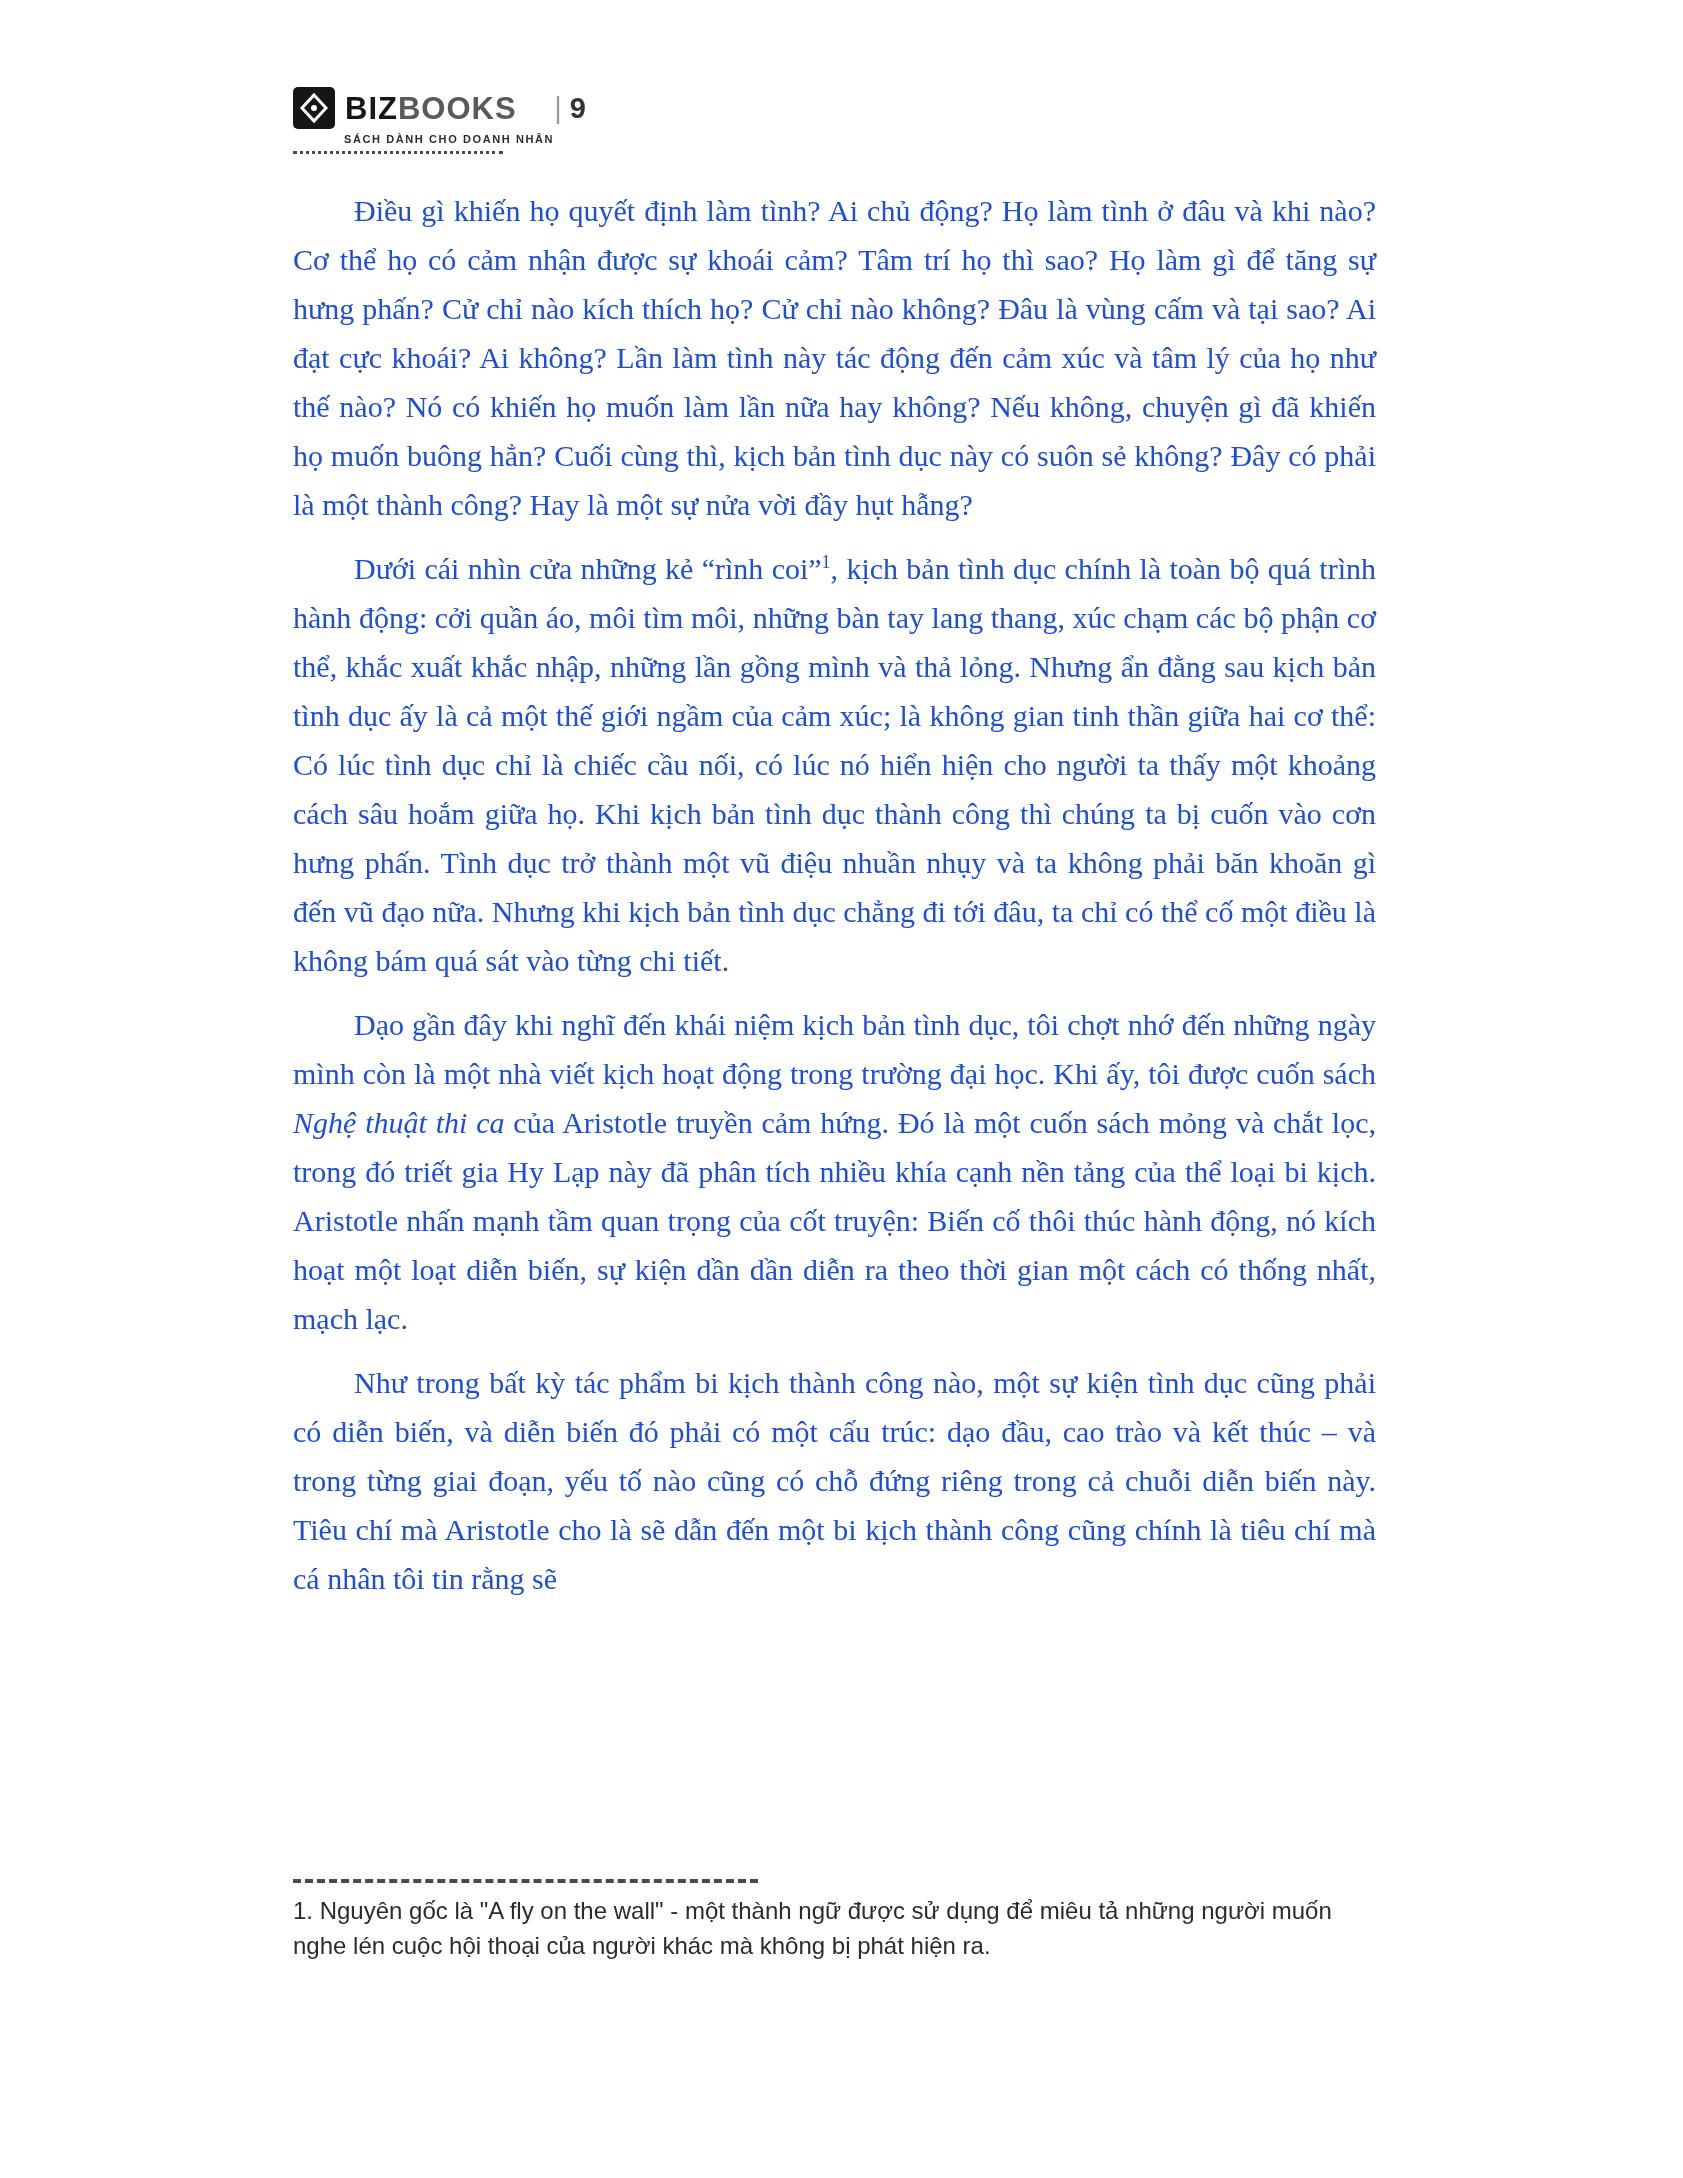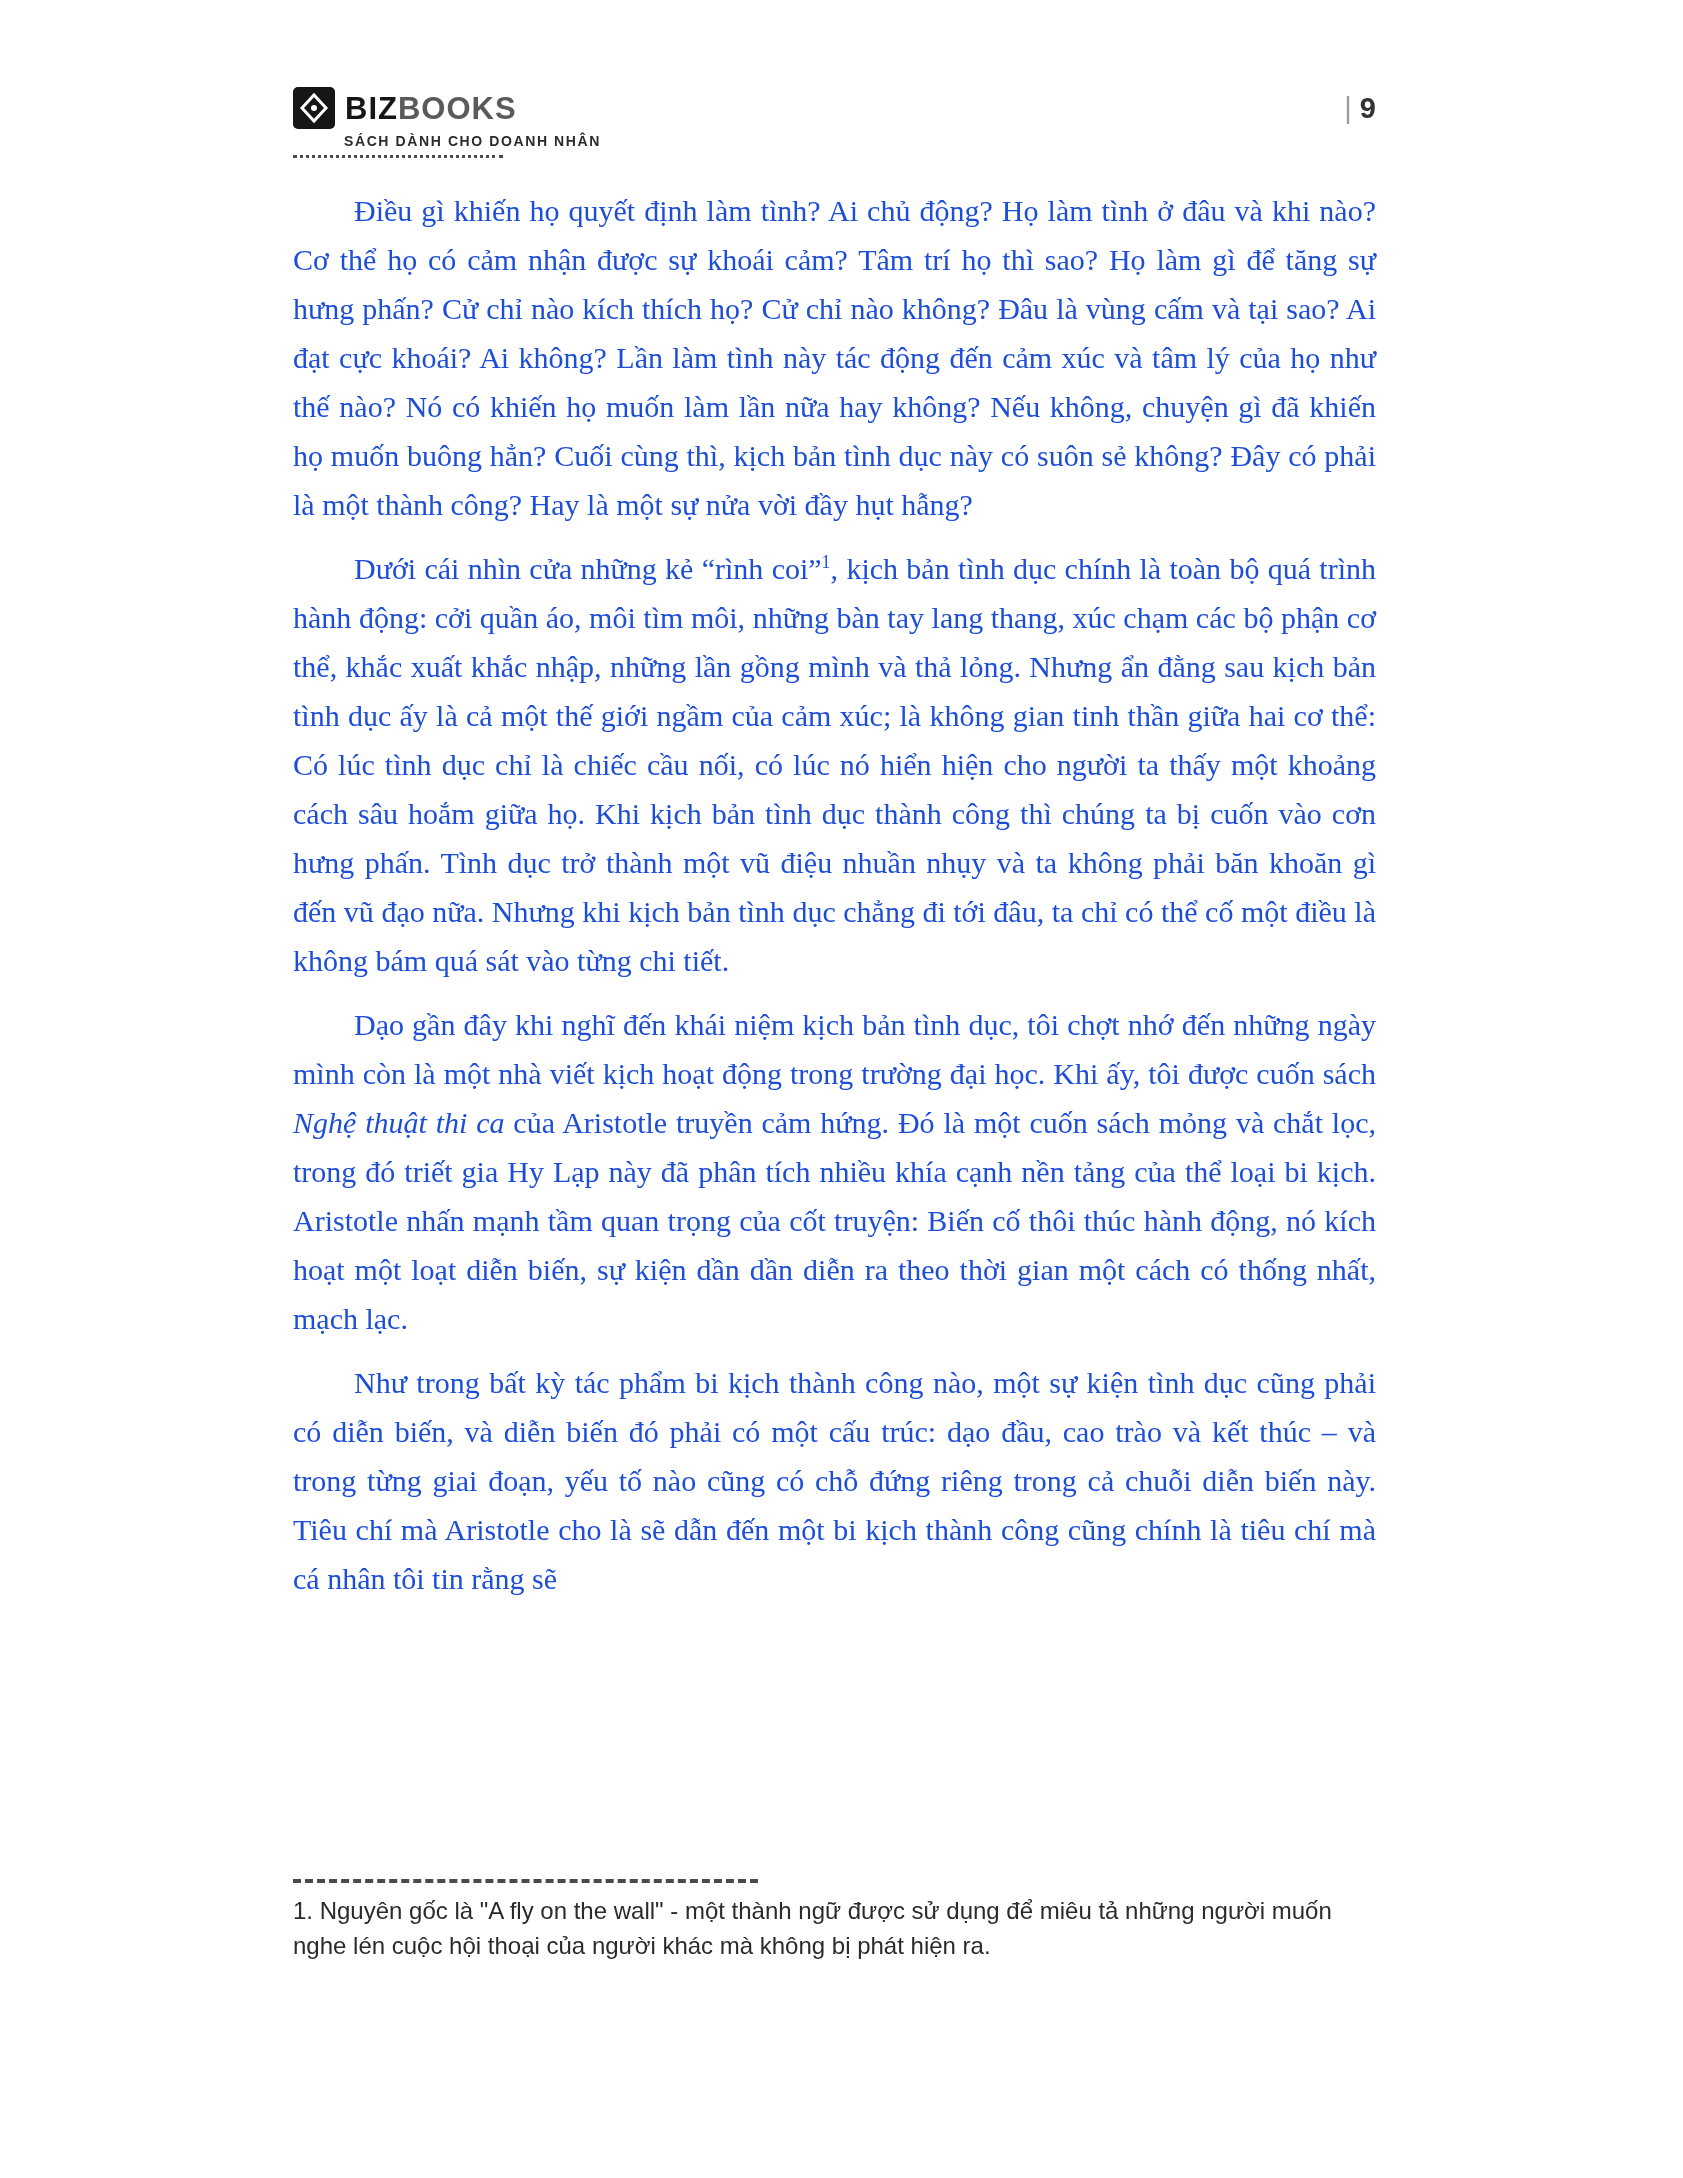--- a/index.html
+++ b/index.html
@@ -14,38 +14,37 @@
     color: #2e2e2e;
   }
 
   
   .page-header {
     position: absolute;
     top: 87px;
     left: 293px;
     width: 1083px;
     display: flex;
-    justify-content: space-between;
     align-items: flex-start;
   }
   .logo-block { display: flex; flex-direction: column; }
   .logo-row { display: flex; align-items: center; gap: 10px; }
   .logo-icon { display: inline-flex; width: 42px; height: 42px; }
   .logo-text {
     font-family: "Liberation Sans", sans-serif;
     font-size: 31px;
     font-weight: 800;
     letter-spacing: 1px;
     line-height: 1;
   }
   .logo-text .biz { color: #161616; }
   .logo-text .books { color: #5a5a5a; }
   .tagline {
     font-family: "Liberation Sans", sans-serif;
-    font-size: 14px;
+    font-size: 11px;
     font-weight: 700;
     letter-spacing: 1.6px;
     color: #2b2b2b;
     margin-top: 4px;
     margin-left: 51px;
   }
   .logo-underline {
     width: 210px;
     border-bottom: 3px dotted #4a4a4a;
     margin-top: 6px;

